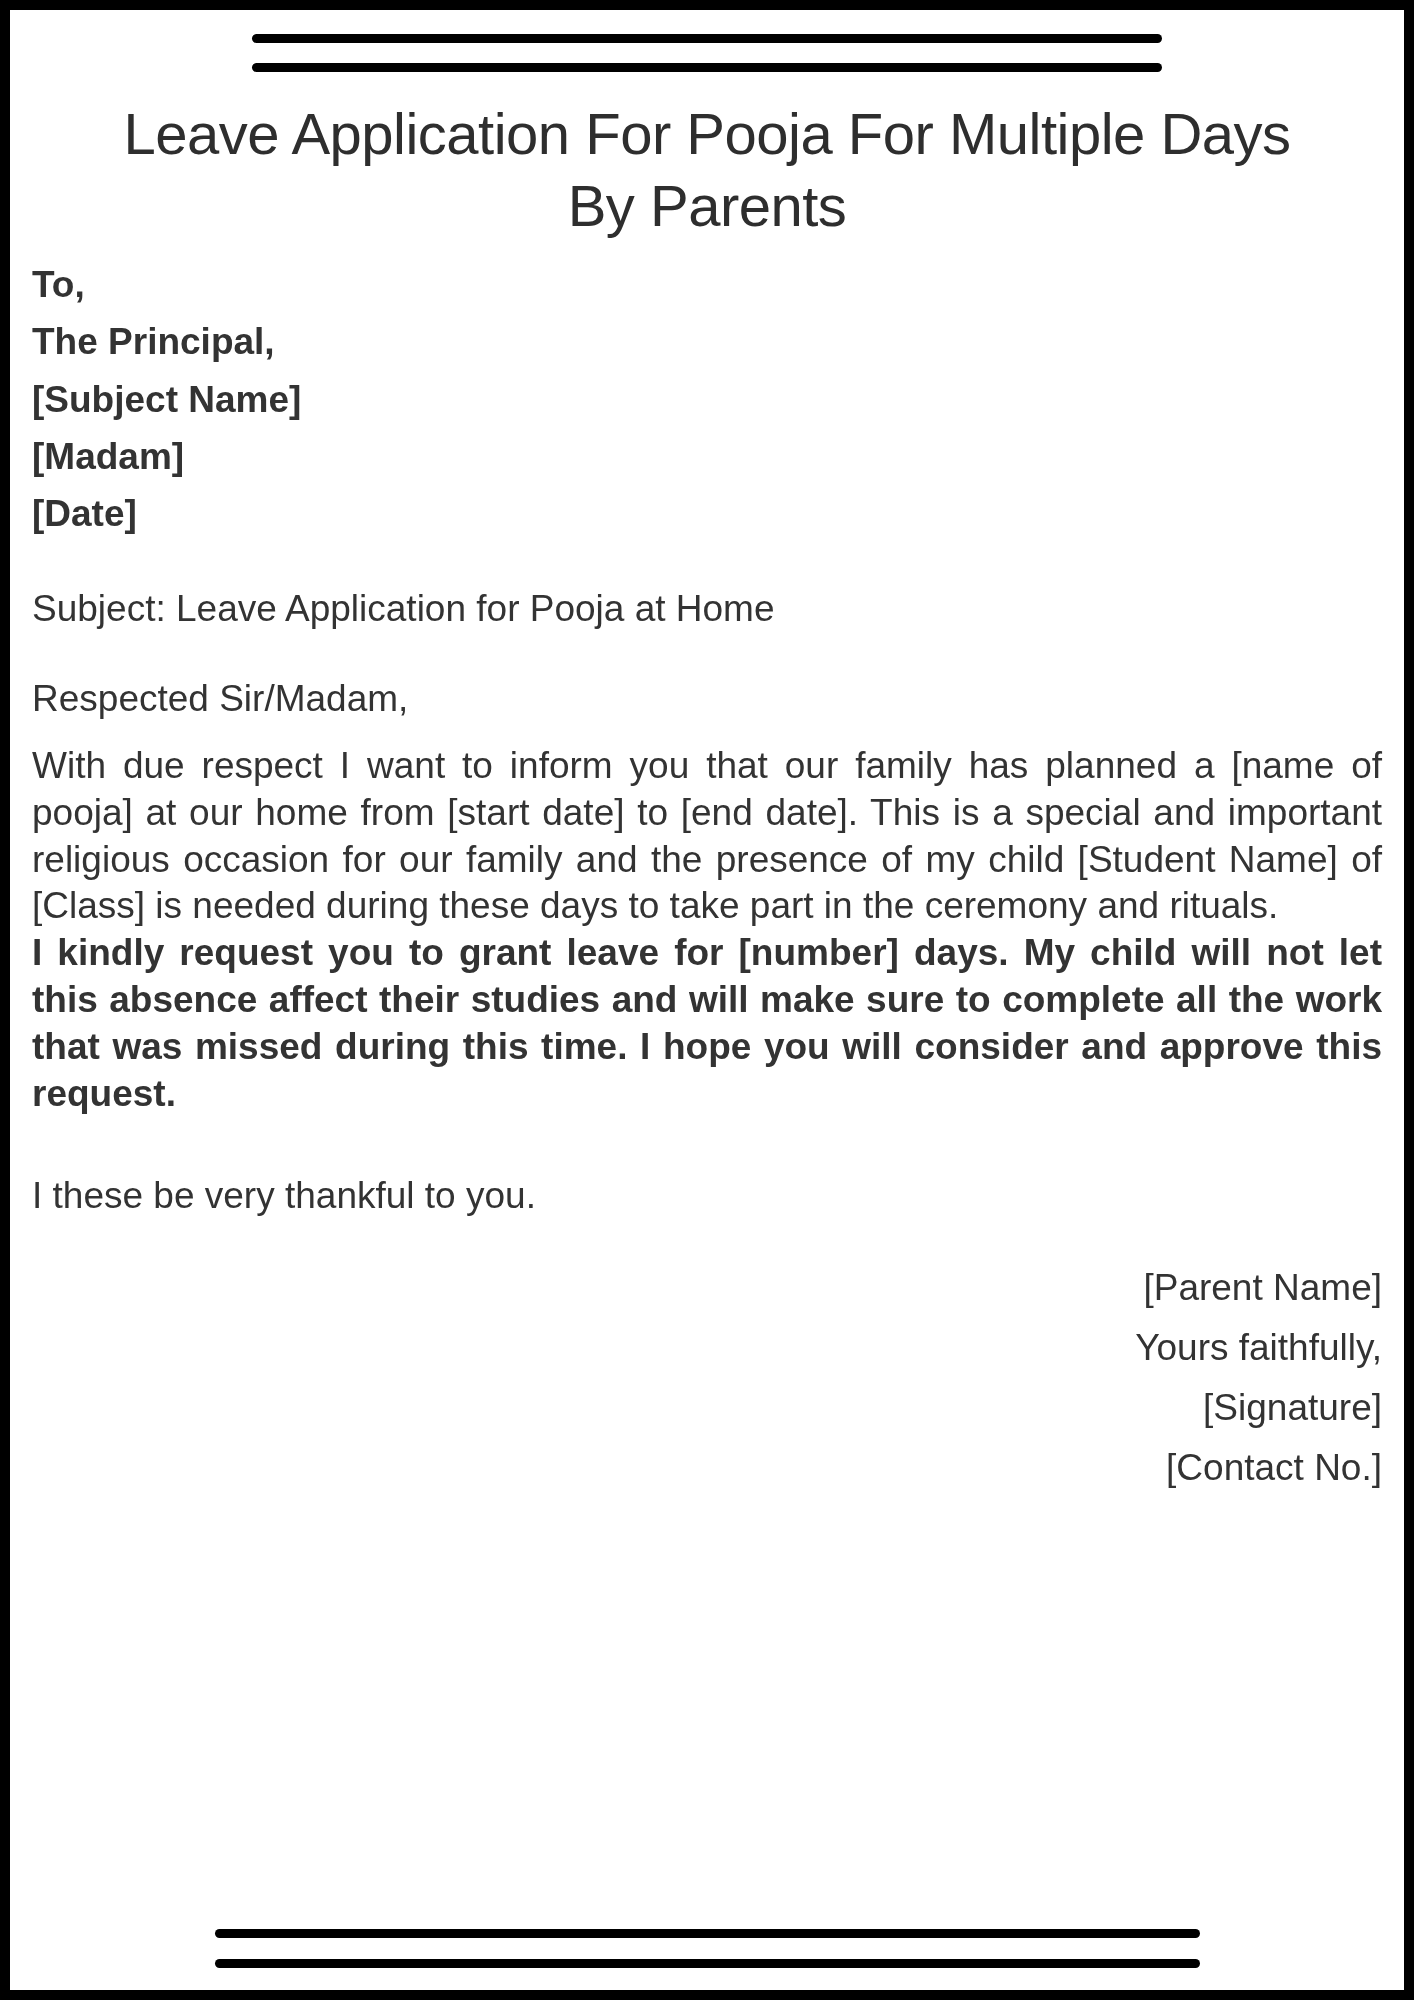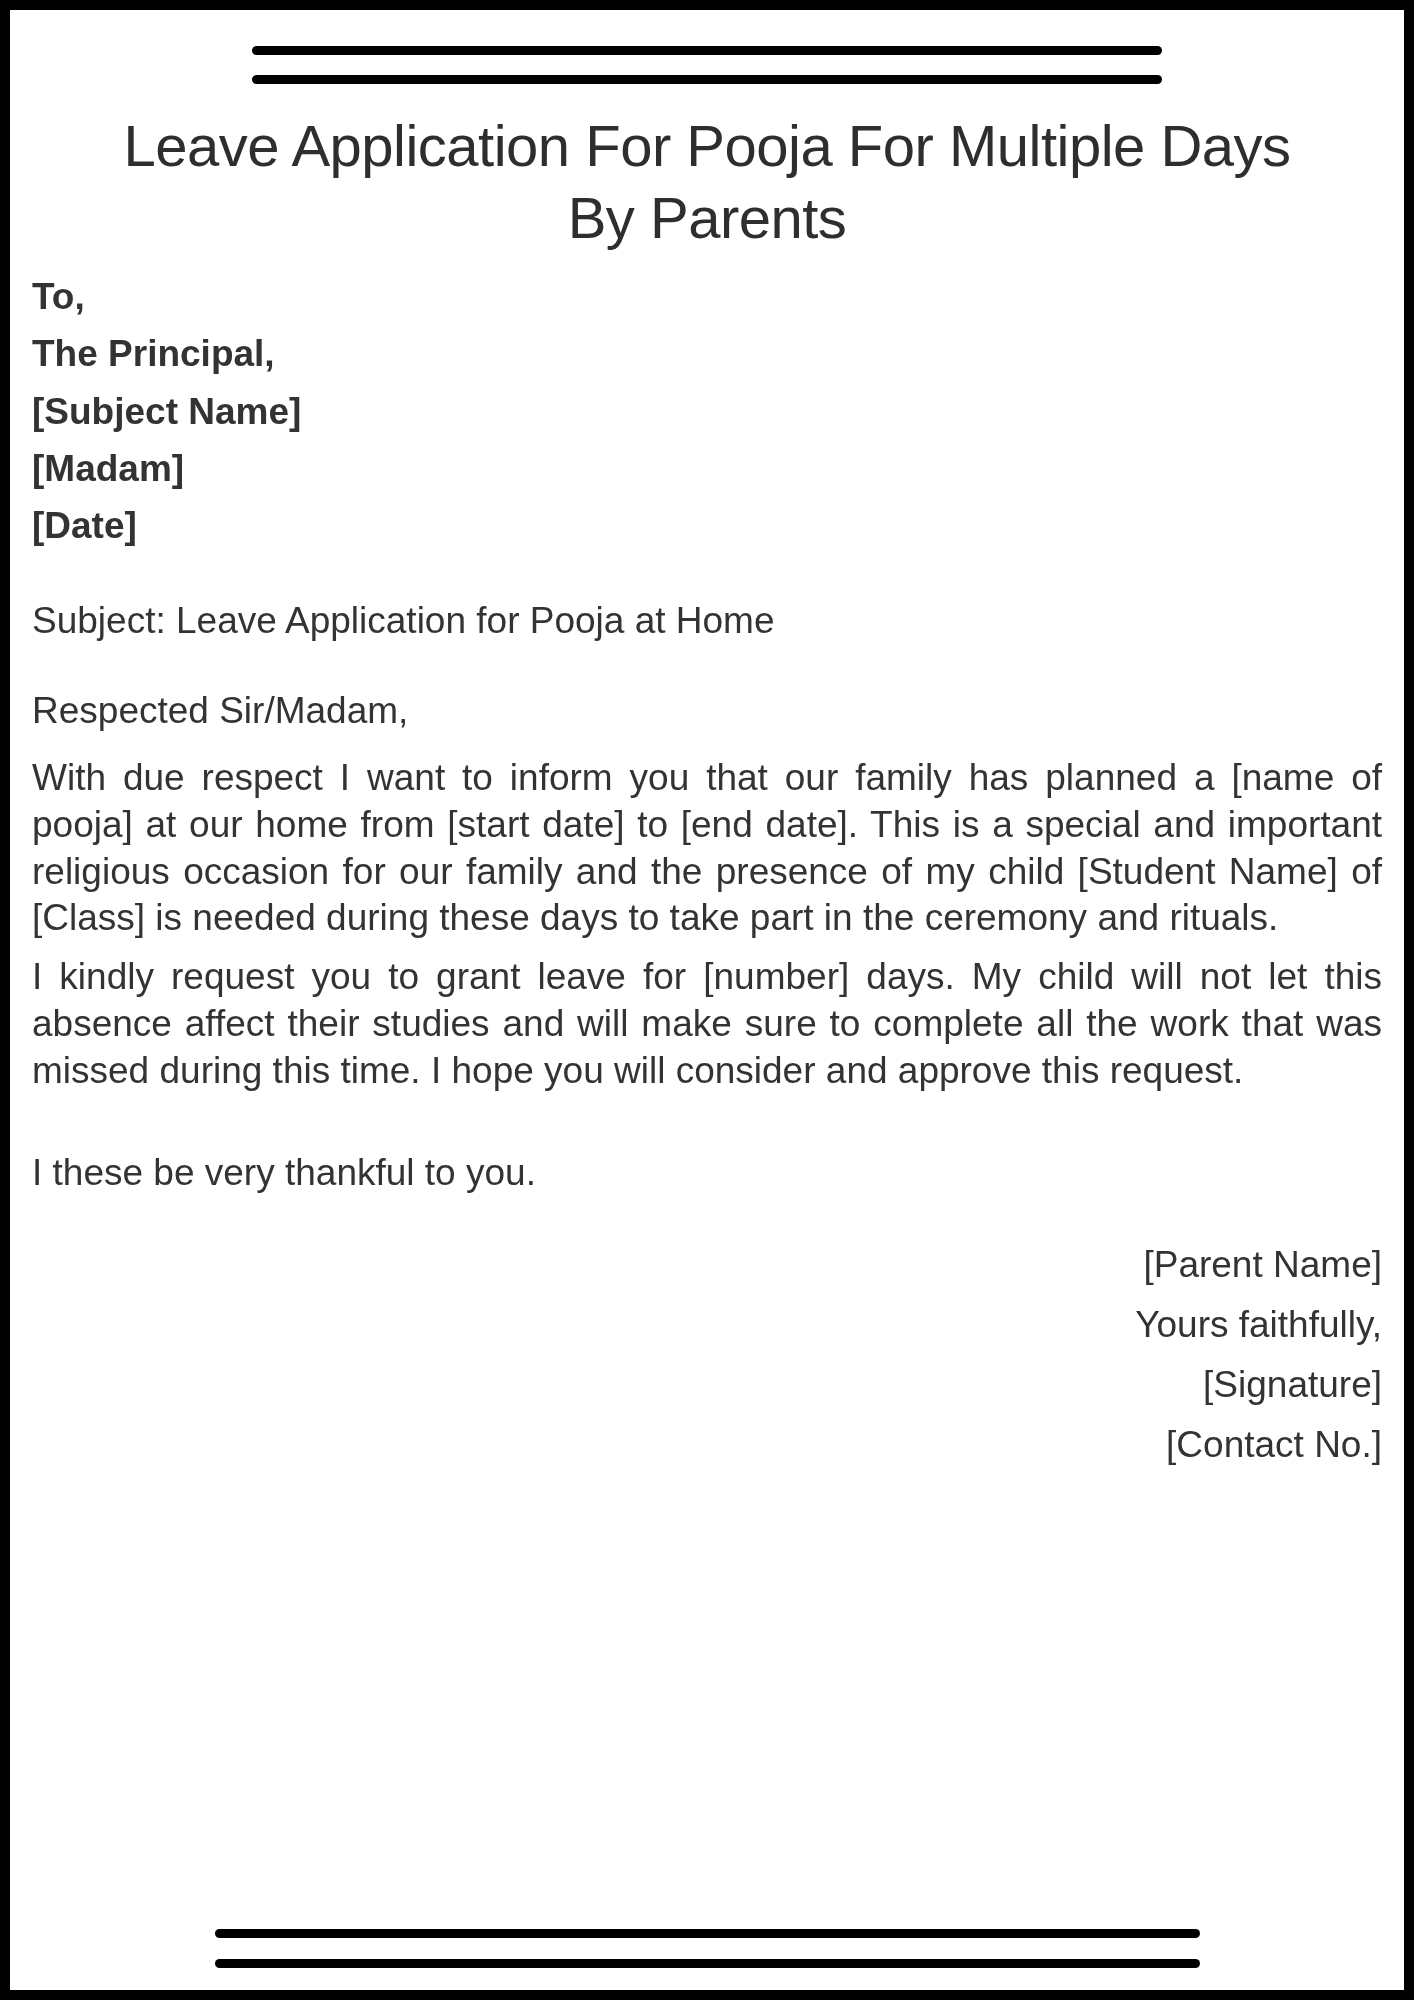--- a/index.html
+++ b/index.html
@@ -19,21 +19,21 @@
     font-family: "Liberation Sans", "DejaVu Sans", sans-serif;
     color: #333333;
   }
 
   .inner {
     position: absolute;
     left: 0;
     top: 0;
     right: 0;
     bottom: 0;
-    padding: 16px 22px;
+    padding: 4px 22px;
     box-sizing: border-box;
   }
 
   
   .rule-group {
     width: 100%;
     display: flex;
     flex-direction: column;
     align-items: center;
   }
@@ -91,21 +91,21 @@
   .para {
     font-size: 37px;
     line-height: 1.27;
     color: #333333;
     text-align: justify;
     text-justify: inter-word;
     margin: 12px 0 0 0;
     hyphens: none;
   }
   .para-first { margin-top: 16px; }
-  .para-tight { margin-top: 12px; }
+  .para-tight { margin-top: 0; font-weight: bold; }
 
   .thanks {
     font-size: 37px;
     line-height: 1.5;
     color: #333333;
     margin-top: 50px;
   }
 
   .closing-block {
     margin-top: 34px;

